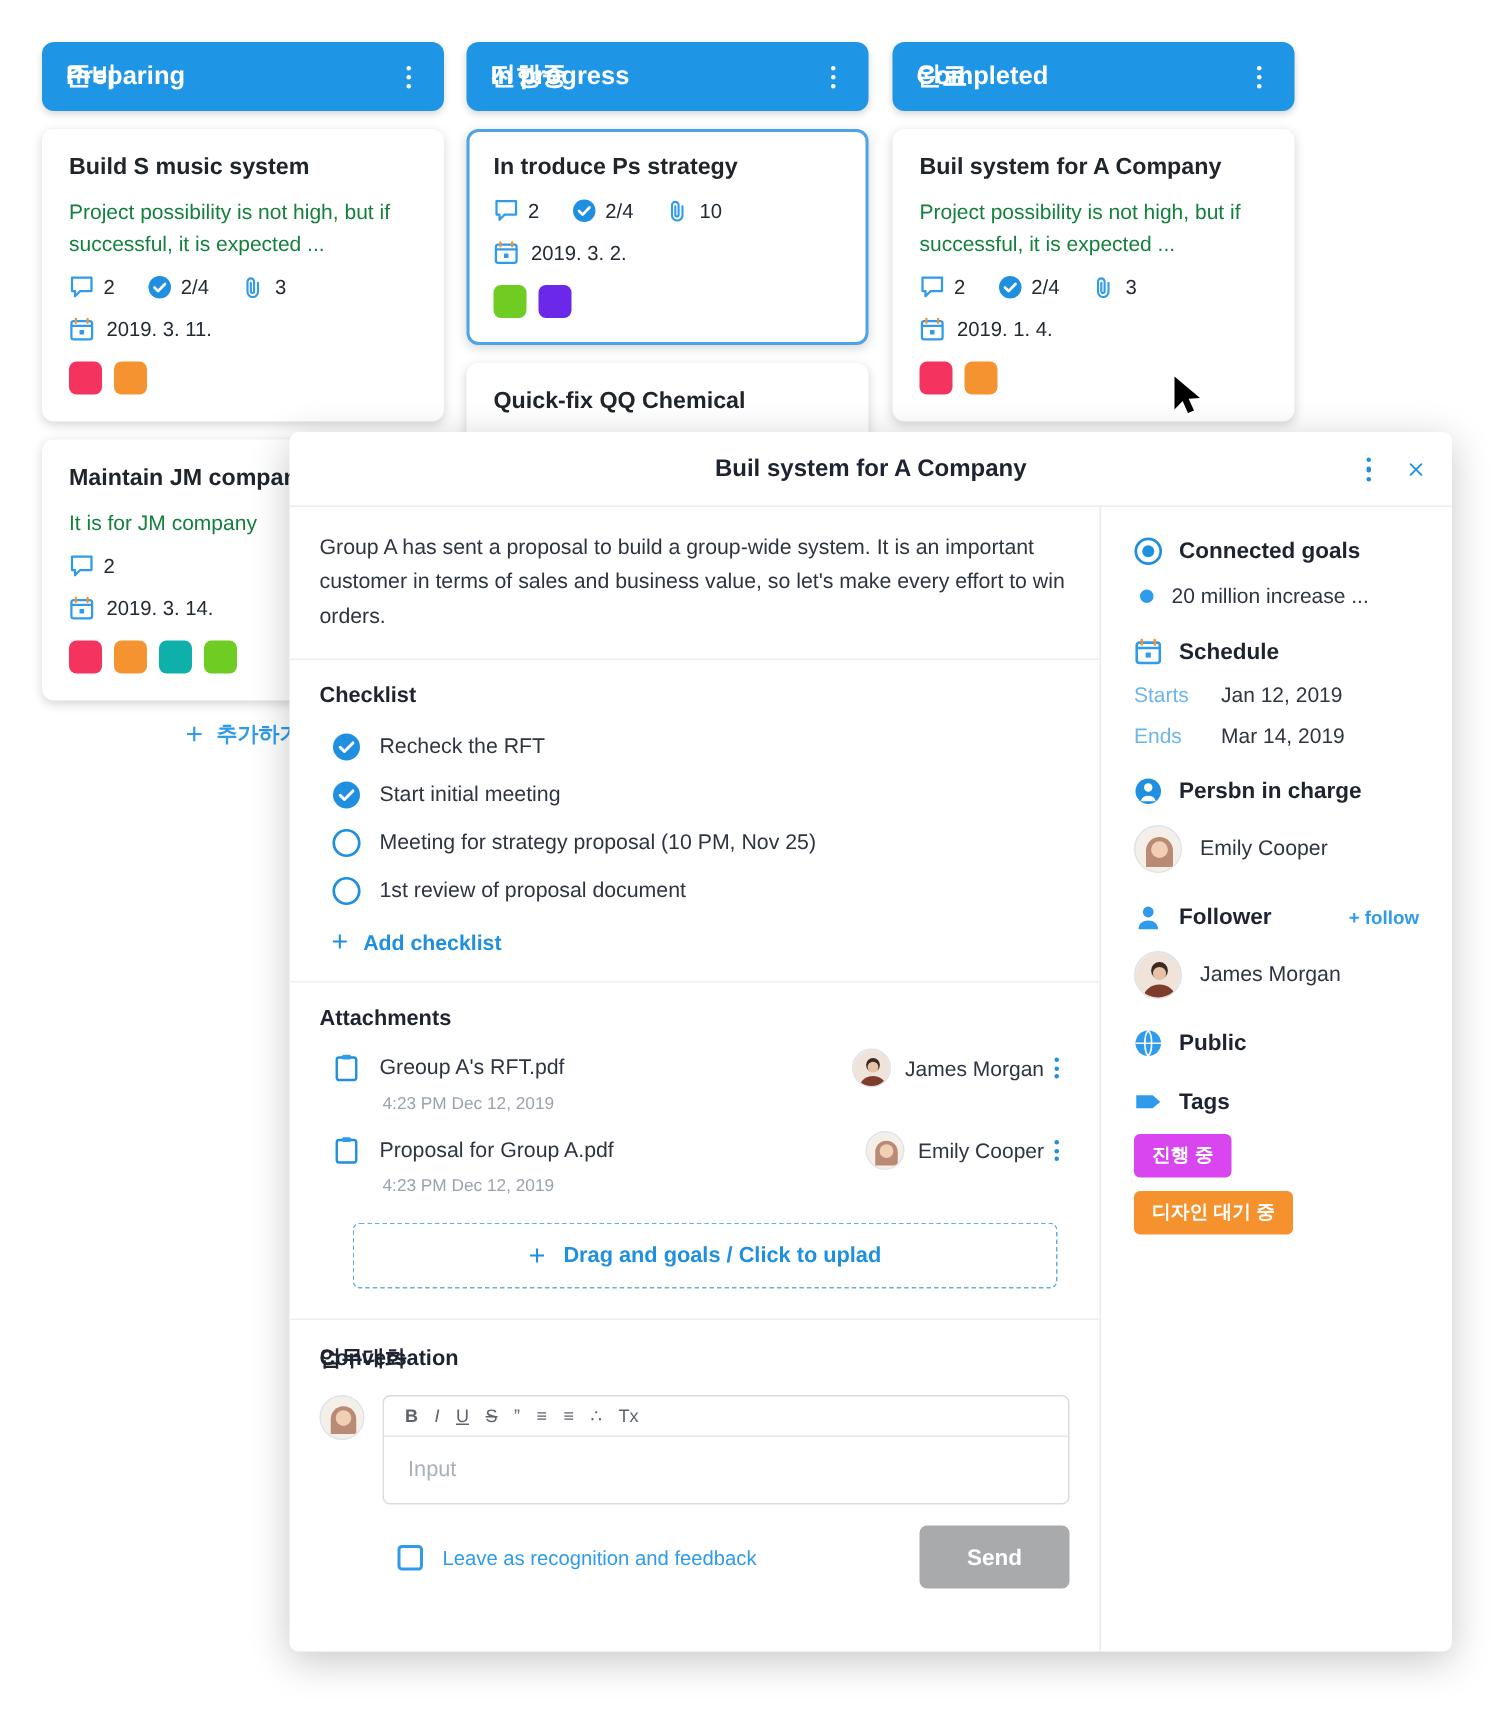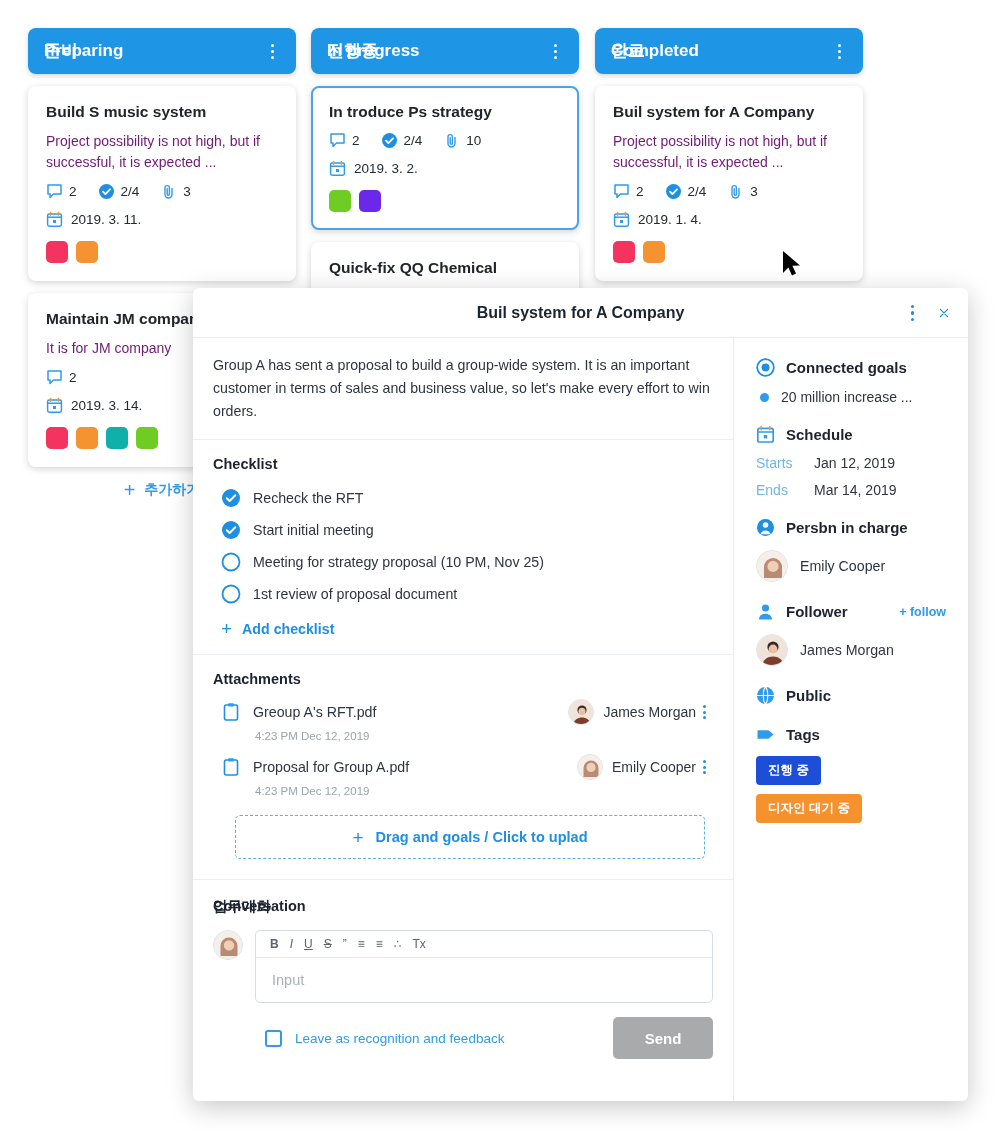--- a/index.html
+++ b/index.html
@@ -42,21 +42,21 @@
 
   .card {
     background: #ffffff; border-radius: 8px;
     box-shadow: 0 2px 7px rgba(0,0,0,0.17);
     padding: 16px 18px 18px 18px;
     margin-top: 12px;
   }
   .card.highlight { border: 2px solid #4da3e8; padding: 14px 16px 16px 16px; }
   .card-title { font-size: 15.5px; font-weight: 700; color: #20252b; line-height: 20px; }
   .card-desc {
-    font-size: 14px; color: #701a75; line-height: 21px; margin-top: 9px;
+    font-size: 14px; color: #15803d; line-height: 21px; margin-top: 9px;
   }
   .card-meta { display: flex; align-items: center; gap: 7px; margin-top: 10px; }
   .card-meta .mi { display: flex; align-items: center; gap: 6px; margin-right: 14px; }
   .card-meta .mi span { font-size: 13.5px; color: #222a33; }
   .card-date { display: flex; align-items: center; gap: 8px; margin-top: 11px; }
   .card-date span { font-size: 13.5px; color: #222a33; }
   .swatches { display: flex; gap: 8px; margin-top: 13px; }
   .sw { width: 22px; height: 22px; border-radius: 5px; }
 
   .icon-svg { display: block; }
@@ -635,21 +635,21 @@
         </div>
 
         <div class="side-sect">
           <div class="side-head">
             <svg width="19" height="19" viewBox="0 0 19 19">
                 <path d="M1.5 5.2h11l5 4.3-5 4.3h-11z" fill="#2f9bea"></path>
               </svg>
             <span class="ttl">Tags</span>
           </div>
           <div class="tag-list">
-            <span class="tag" style="background:#1d4ed8">진행 중</span>
+            <span class="tag" style="background:#d946ef">진행 중</span>
             <span class="tag" style="background:#f5922e">디자인 대기 중</span>
           </div>
         </div>
 
       </div>
     </div>
   </div>
 
 </div>
 

